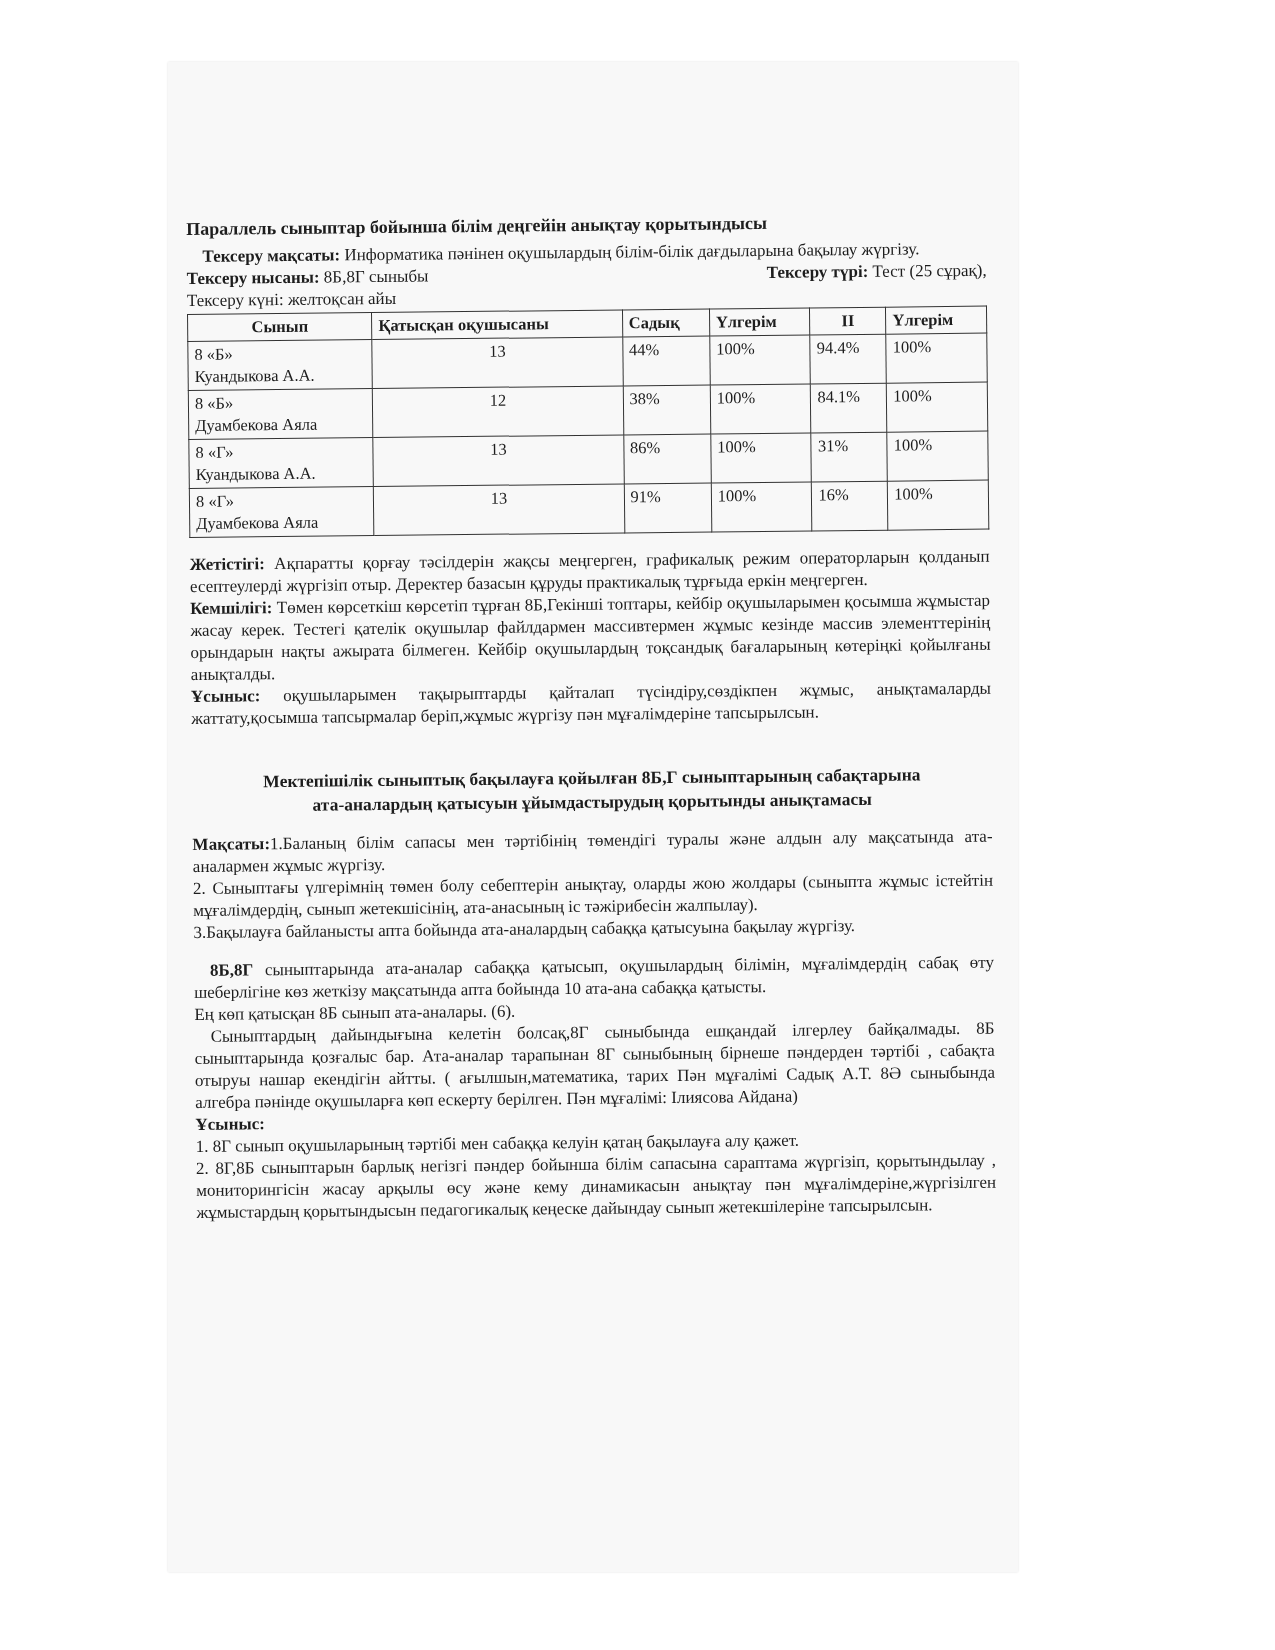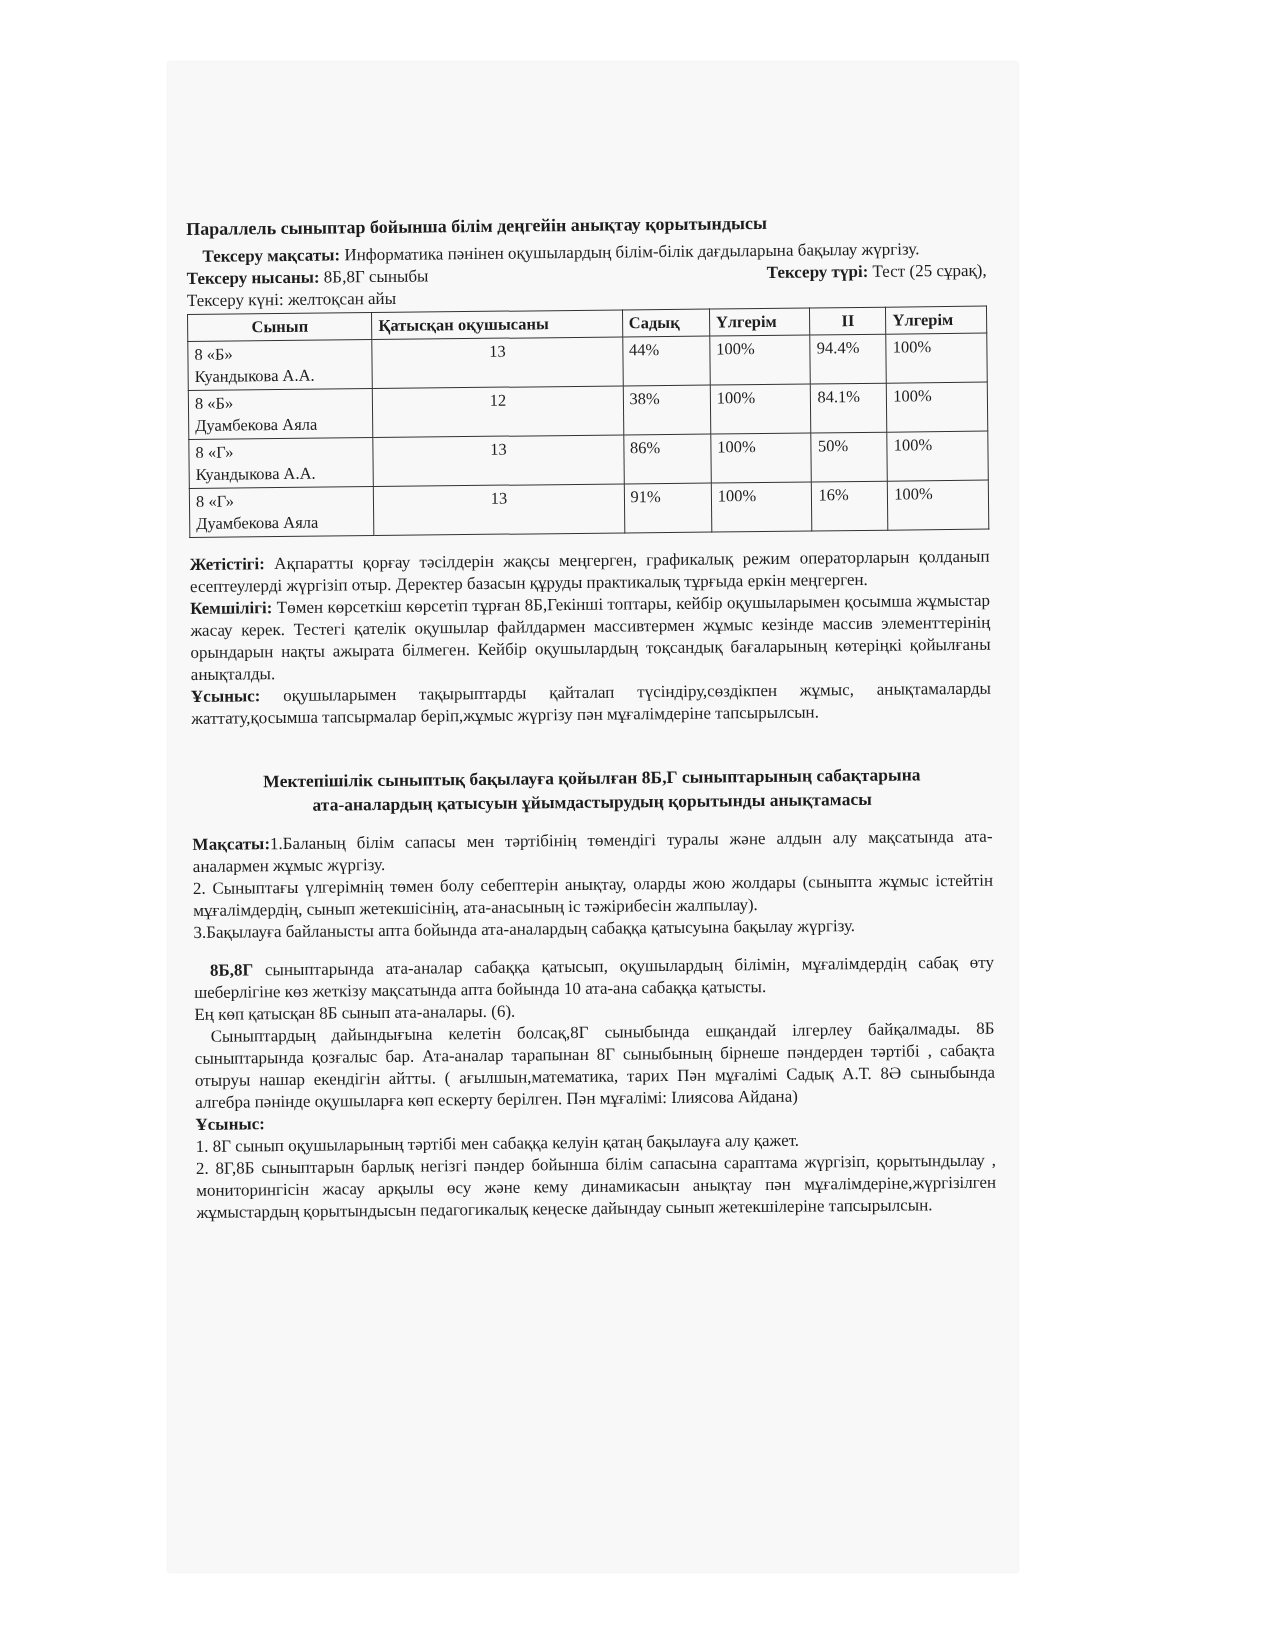--- a/index.html
+++ b/index.html
@@ -78,21 +78,21 @@
       <td>38%</td>
       <td>100%</td>
       <td>84.1%</td>
       <td>100%</td>
     </tr>
     <tr>
       <td><span>8 «Г»</span><br><span>Куандыкова А.А.</span></td>
       <td class="center">13</td>
       <td>86%</td>
       <td>100%</td>
-      <td>50%</td>
+      <td>31%</td>
       <td>100%</td>
     </tr>
     <tr>
       <td><span>8 «Г»</span><br><span>Дуамбекова Аяла</span></td>
       <td class="center">13</td>
       <td>91%</td>
       <td>100%</td>
       <td>16%</td>
       <td>100%</td>
     </tr>

